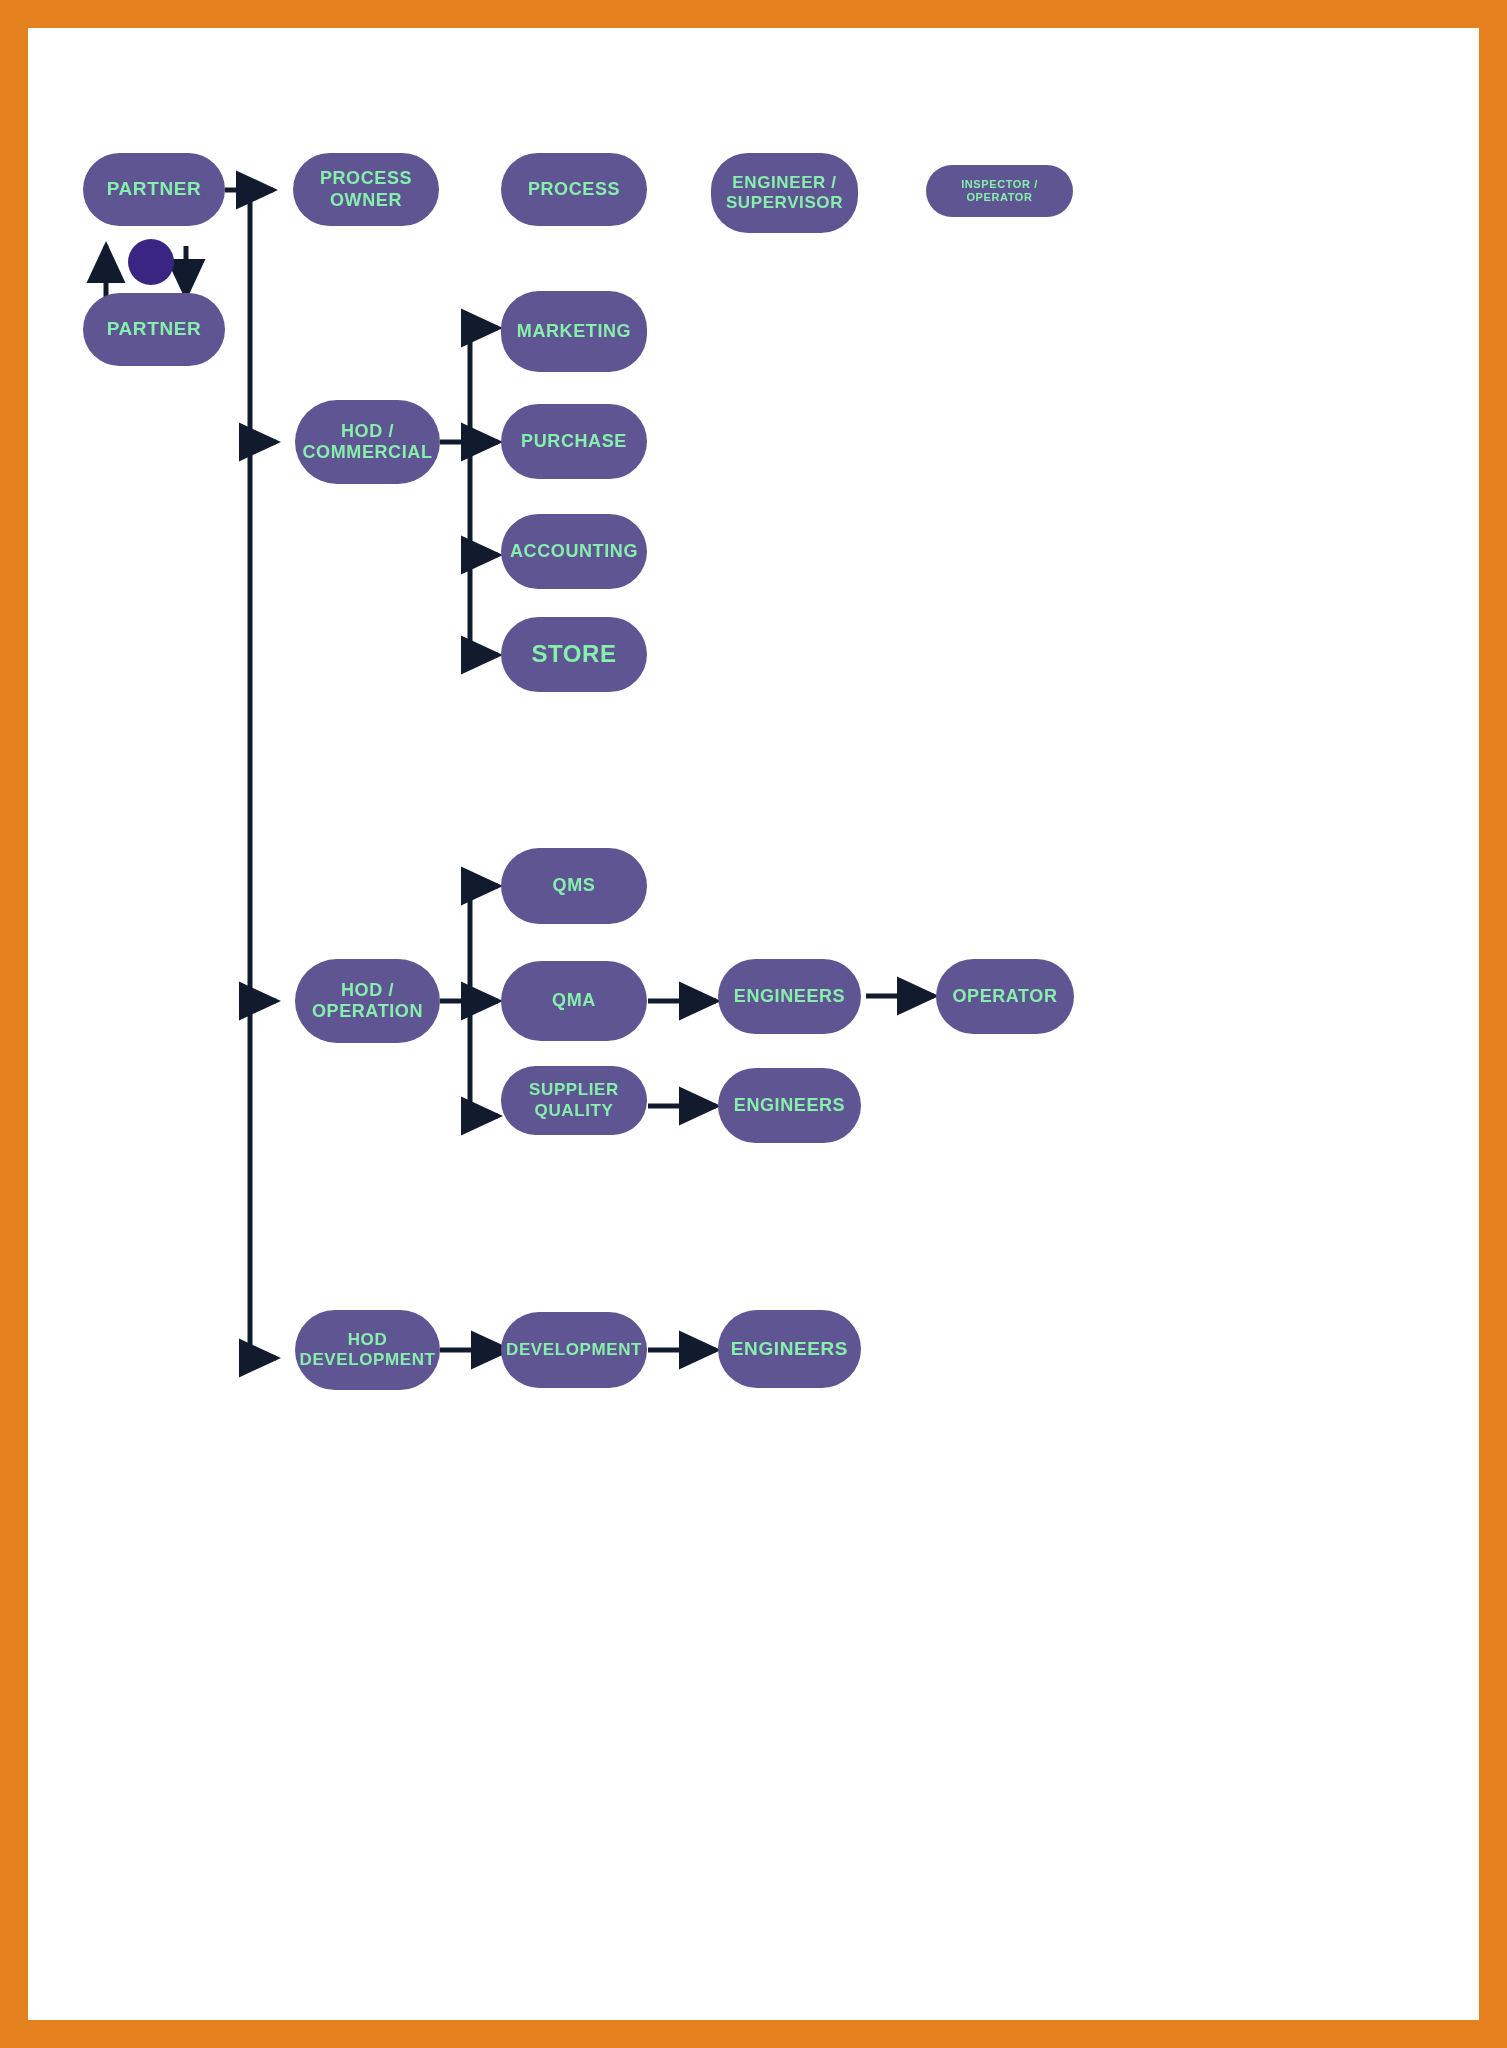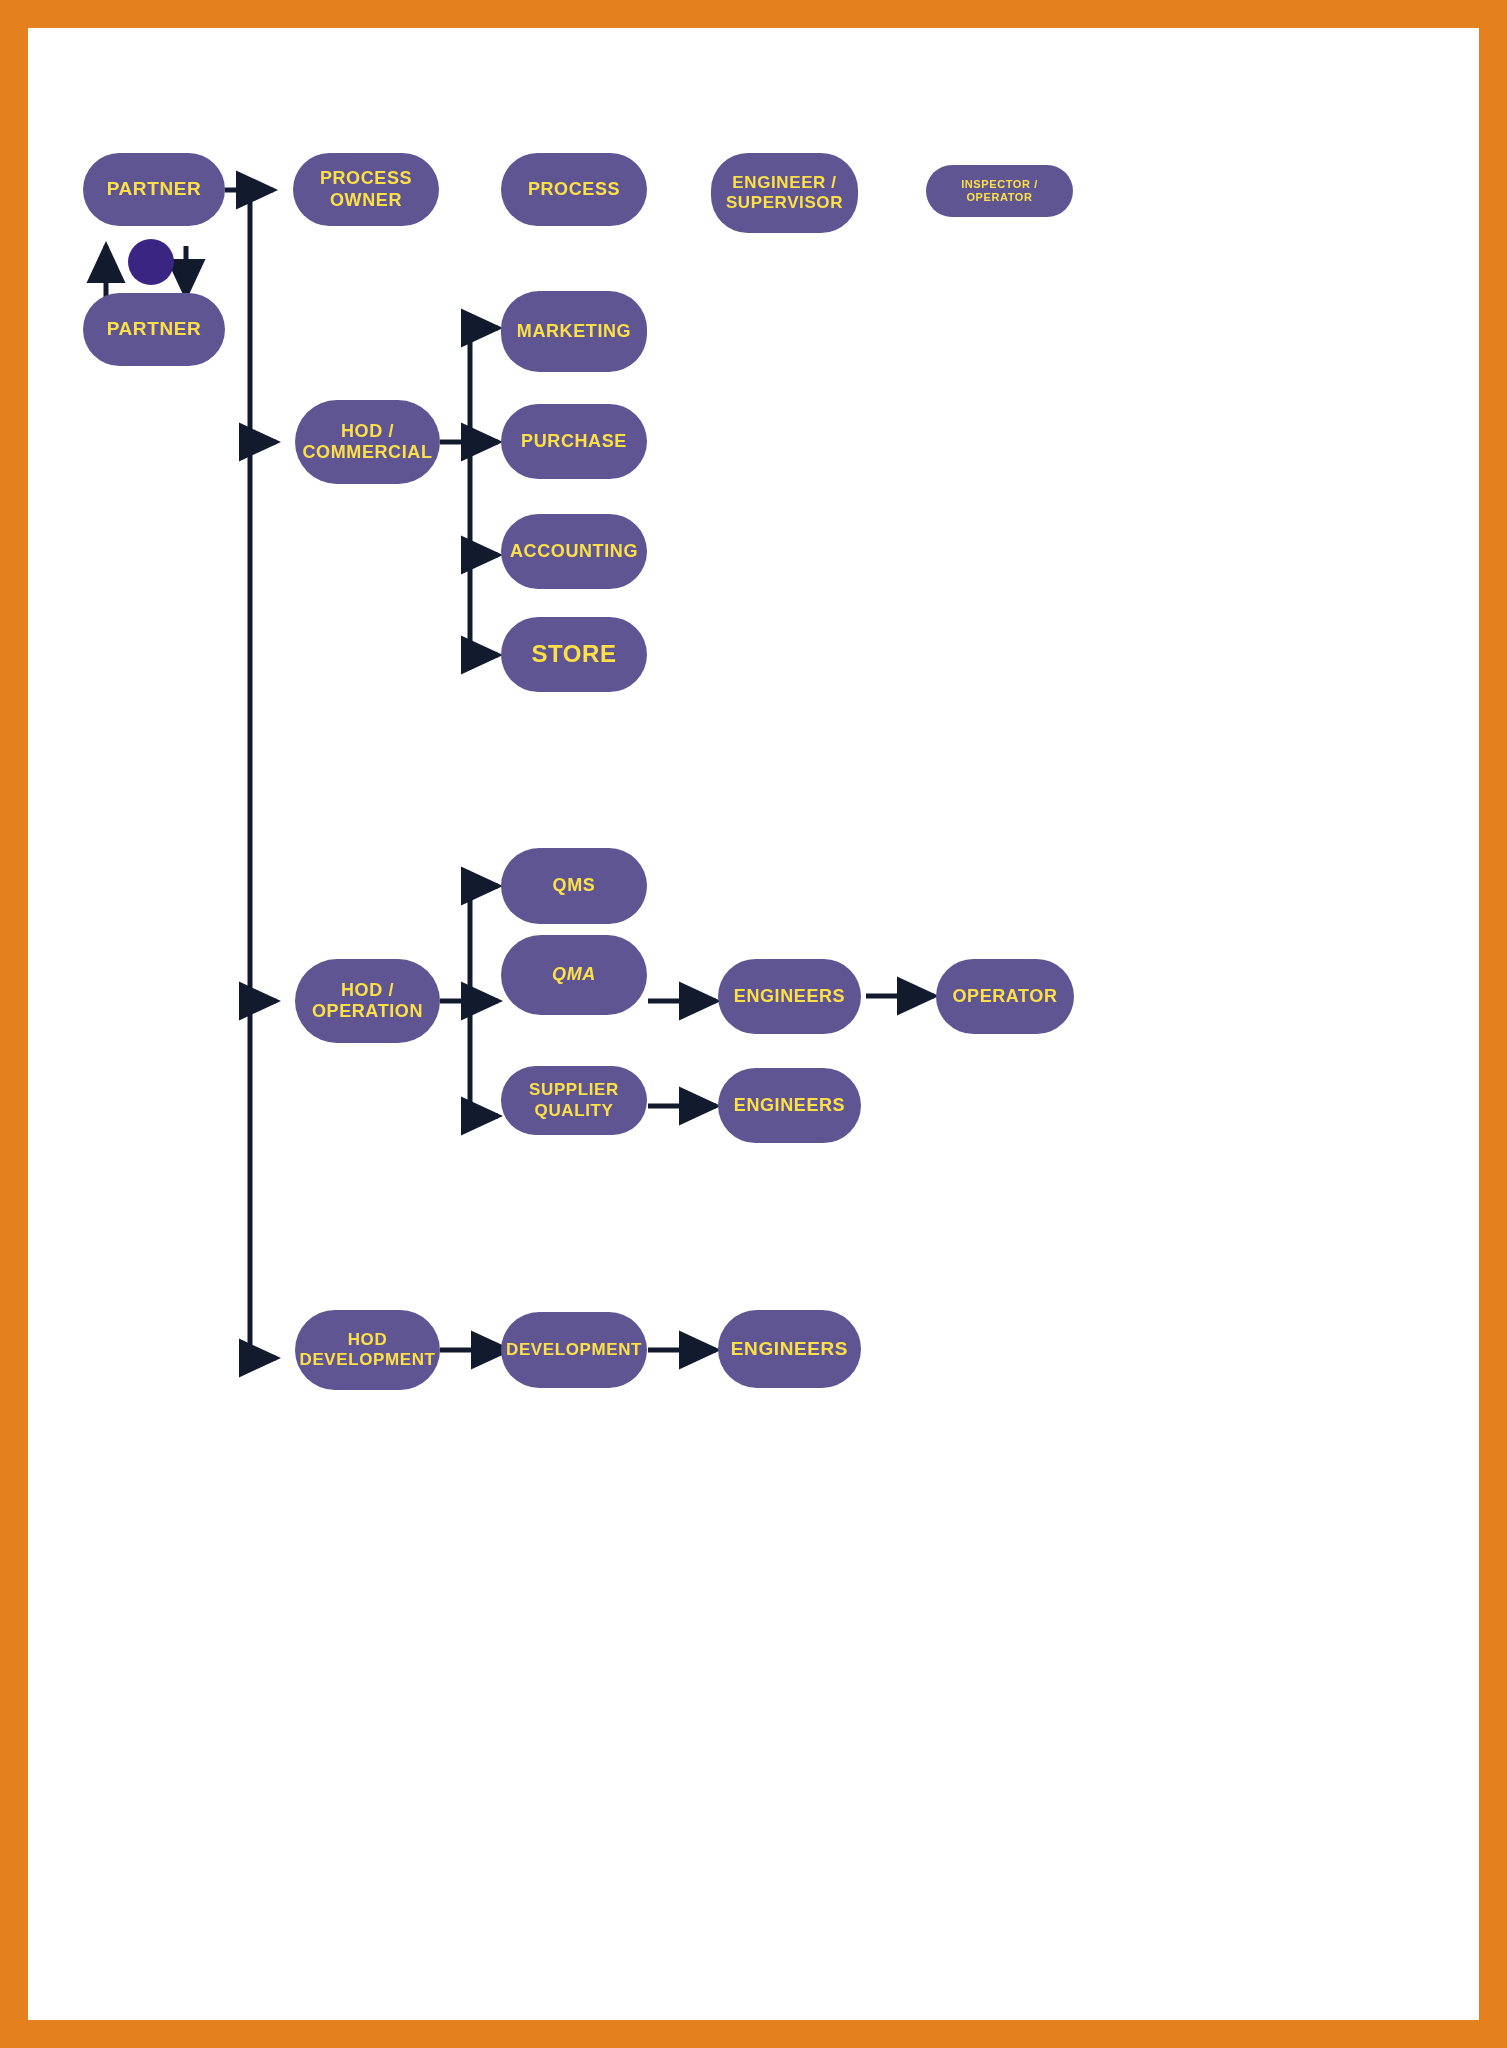--- a/index.html
+++ b/index.html
@@ -16,21 +16,21 @@
     background:#FFFFFF;
   }
   #stage{position:absolute;left:0;top:0;width:1451px;height:1992px;}
 
   svg#wires{position:absolute;left:0;top:0;width:1451px;height:1992px;
             pointer-events:none;}
 
   .node{
     position:absolute;
     background:#5F5593;
-    color:#fde047;
+    color:#86efac;
     display:flex;
     align-items:center;
     justify-content:center;
     text-align:center;
     font-weight:bold;
     letter-spacing:0.6px;
     line-height:1.18;
     box-sizing:border-box;
     padding:2px 6px;
     white-space:pre-line;
@@ -149,21 +149,21 @@
 
   <div class="node" style="left:267px;top:931px;width:145px;height:84px;border-radius:42px;font-size:18px;">
     <span>HOD /
 OPERATION</span>
   </div>
 
   <div class="node" style="left:473px;top:820px;width:146px;height:76px;border-radius:38px;font-size:18px;">
     <span>QMS</span>
   </div>
 
-  <div class="node" style="left:473px;top:907px;width:146px;height:80px;border-radius:40px;font-size:18px;font-style:italic;">
+  <div class="node" style="left:473px;top:933px;width:146px;height:80px;border-radius:40px;font-size:18px;">
     <span>QMA</span>
   </div>
 
   <div class="node" style="left:473px;top:1038px;width:146px;height:69px;border-radius:40px;font-size:17px;">
     <span>SUPPLIER
 QUALITY</span>
   </div>
 
   <div class="node" style="left:690px;top:931px;width:143px;height:75px;border-radius:38px;font-size:18px;">
     <span>ENGINEERS</span>

